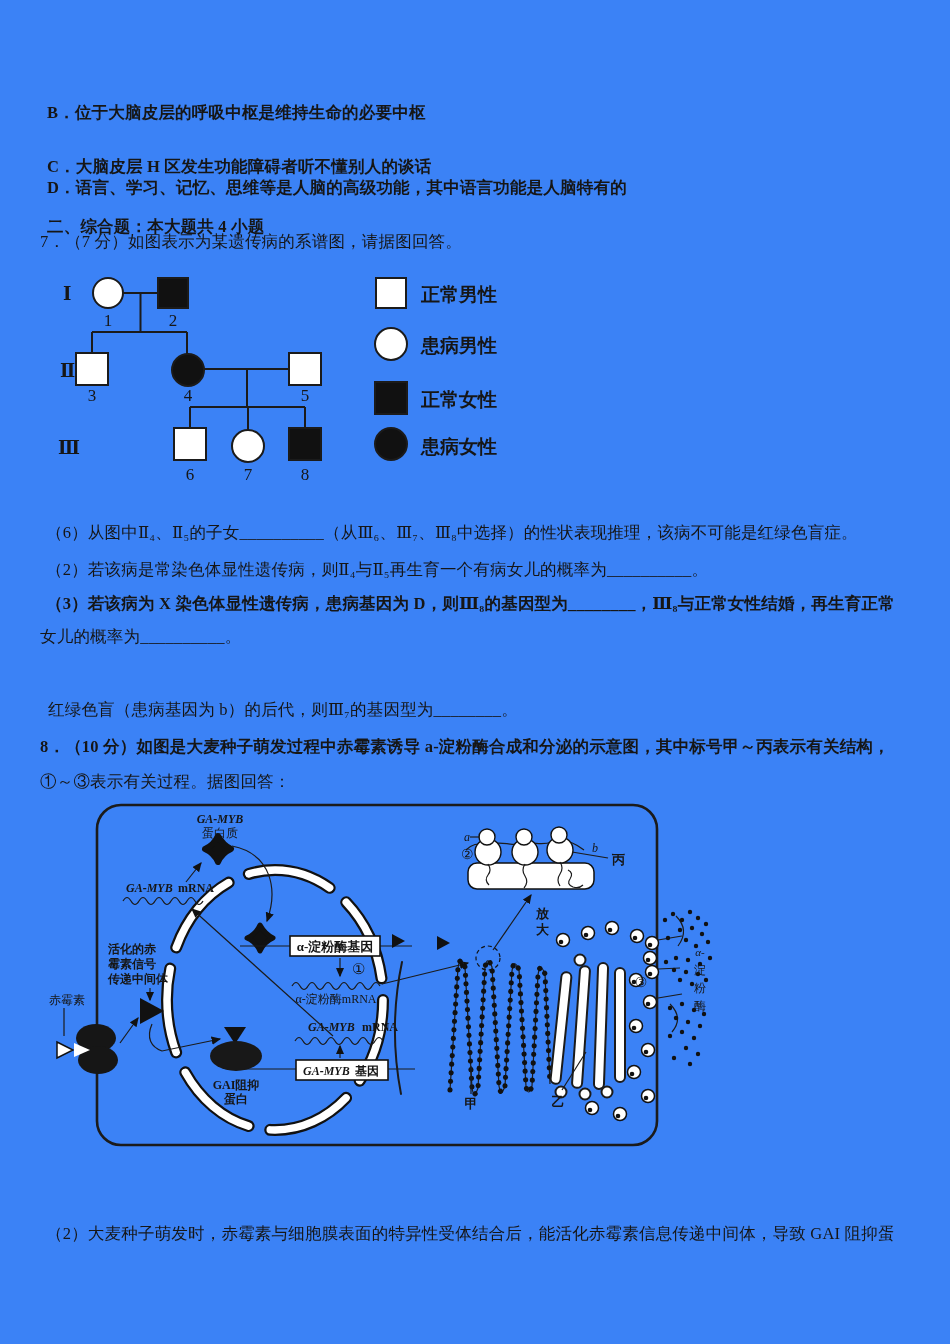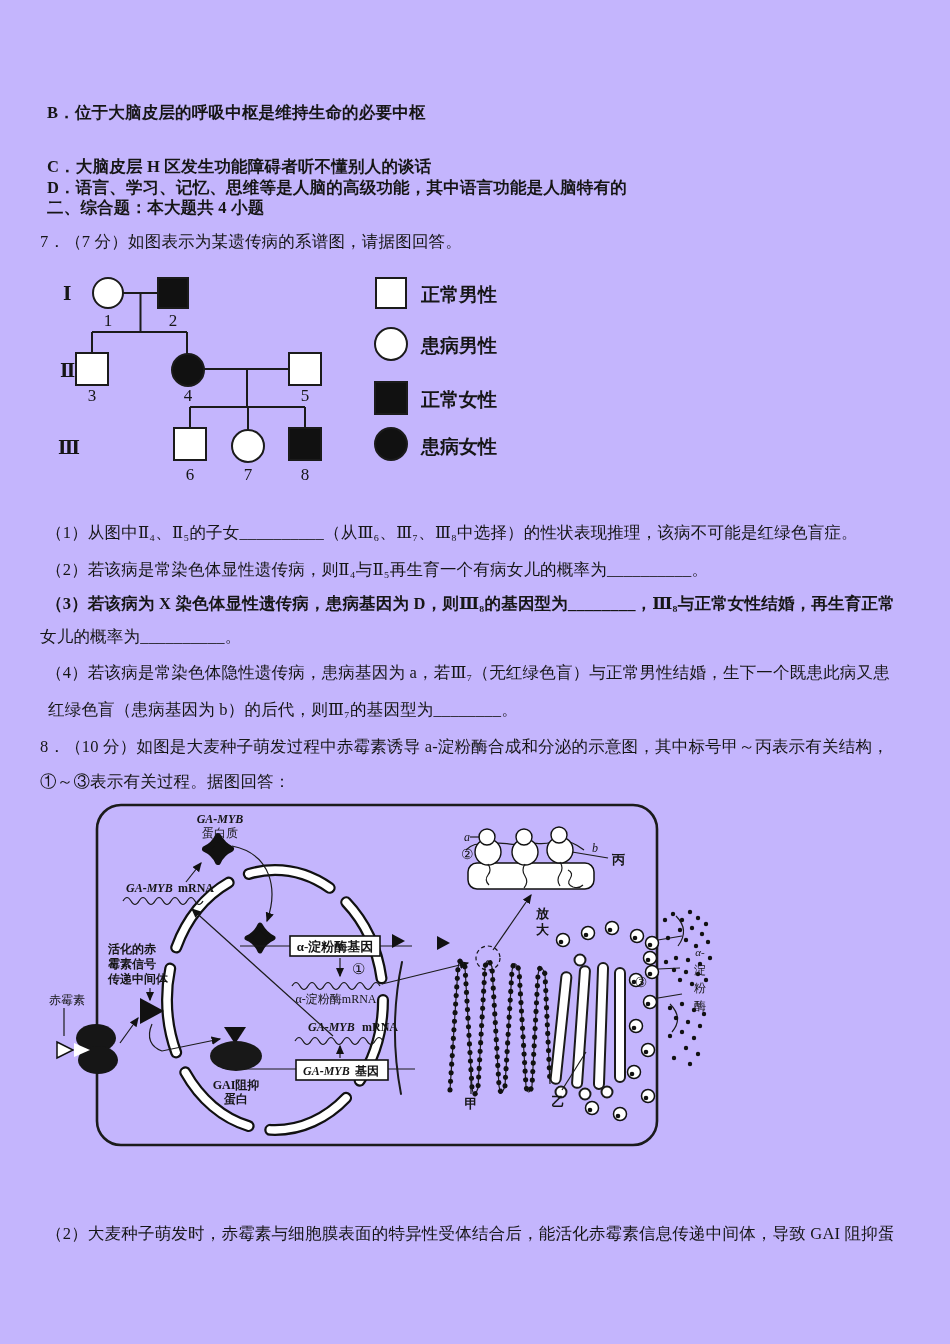--- a/index.html
+++ b/index.html
@@ -1,16 +1,16 @@
 <!DOCTYPE html>
 <html><head>
 <meta charset="utf-8">
 <style>
   html,body{margin:0;padding:0;background:#888;}
-  #page{position:relative;width:950px;height:1344px;background:#c4b5fd;overflow:hidden;
+  #page{position:relative;width:950px;height:1344px;background:#3b82f6;overflow:hidden;
         font-family:"Liberation Serif","DejaVu Serif",serif;color:#161616;}
   .ln{position:absolute;white-space:nowrap;font-size:16.5px;letter-spacing:0.2px;}
   .bold{font-weight:bold;}
   svg text{font-family:"Liberation Serif","DejaVu Serif",serif;fill:#161616;}
   .it{font-style:italic;font-weight:bold;}
   .cjk12{font-size:12px;}
   .cjk13{font-size:13px;}
   .thin{stroke:#1b1b1b;stroke-width:1.2;fill:none;}
   .med{stroke:#1b1b1b;stroke-width:2;fill:none;}
   .shape{stroke:#1b1b1b;stroke-width:2;fill:#ffffff;}
@@ -18,21 +18,21 @@
   .beads{stroke:#111;stroke-width:5.2;fill:none;stroke-linecap:round;stroke-dasharray:0.1 8.5;}
 </style>
 </head>
 <body>
 
 <div id="page">
 
   <div class="ln bold" style="left:47px;top:102px;">B．位于大脑皮层的呼吸中枢是维持生命的必要中枢</div>
   <div class="ln bold" style="left:47px;top:140px;margin-top:16px;">C．大脑皮层 H 区发生功能障碍者听不懂别人的谈话</div>
   <div class="ln bold" style="left:47px;top:177px;">D．语言、学习、记忆、思维等是人脑的高级功能，其中语言功能是人脑特有的</div>
-  <div class="ln bold" style="left:47px;top:197px;">二、综合题：本大题共 4 小题</div>
+  <div class="ln bold" style="left:47px;top:216px;">二、综合题：本大题共 4 小题</div>
   <div class="ln" style="left:40px;top:231px;">7．（7 分）如图表示为某遗传病的系谱图，请据图回答。</div>
 
   <svg style="position:absolute;left:55px;top:262px;" width="470" height="245" viewBox="0 0 470 245">
 
     <text x="8" y="38" font-size="18" font-weight="bold">Ⅰ</text>
     <text x="5" y="115" font-size="18" font-weight="bold">Ⅱ</text>
     <text x="3" y="192" font-size="18" font-weight="bold">Ⅲ</text>
 
     <g class="med">
       <line x1="68" y1="31" x2="103" y2="31"></line>
@@ -73,28 +73,27 @@
       <text x="366" y="39" font-size="19" font-weight="600">正常男性</text>
       <circle cx="336" cy="82" r="16" class="shape"></circle>
       <text x="366" y="90" font-size="19" font-weight="600">患病男性</text>
       <rect x="320" y="120" width="32" height="32" class="filled"></rect>
       <text x="366" y="144" font-size="19" font-weight="600">正常女性</text>
       <circle cx="336" cy="182" r="16" class="filled"></circle>
       <text x="366" y="191" font-size="19" font-weight="600">患病女性</text>
     </g>
   </svg>
 
-  <div class="ln" style="left:46px;top:522px;">（1）从图中Ⅱ₄、Ⅱ₅的子女__________（从Ⅲ₆、Ⅲ₇、Ⅲ₈中选择）的性状表现推理，该病不可能是红绿色盲症。</div>
+  <div class="ln" style="left:46px;top:522px;">（6）从图中Ⅱ₄、Ⅱ₅的子女__________（从Ⅲ₆、Ⅲ₇、Ⅲ₈中选择）的性状表现推理，该病不可能是红绿色盲症。</div>
   <div class="ln" style="left:46px;top:559px;">（2）若该病是常染色体显性遗传病，则Ⅱ₄与Ⅱ₅再生育一个有病女儿的概率为__________。</div>
   <div class="ln" style="left:46px;top:593px;font-weight:bold;">（3）若该病为 X 染色体显性遗传病，患病基因为 D，则Ⅲ₈的基因型为________，Ⅲ₈与正常女性结婚，再生育正常</div>
   <div class="ln" style="left:40px;top:626px;">女儿的概率为__________。</div>
-  <div class="ln" style="left:46px;top:662px;">（4）若该病是常染色体隐性遗传病，患病基因为 a，若Ⅲ₇（无红绿色盲）与正常男性结婚，生下一个既患此病又患</div>
   <div class="ln" style="left:40px;top:699px;margin-left:8px;">红绿色盲（患病基因为 b）的后代，则Ⅲ₇的基因型为________。</div>
 
-  <div class="ln" style="left:40px;top:736px;">8．（10 分）如图是大麦种子萌发过程中赤霉素诱导 a-淀粉酶合成和分泌的示意图，其中标号甲～丙表示有关结构，</div>
+  <div class="ln" style="left:40px;top:736px;font-weight:bold;">8．（10 分）如图是大麦种子萌发过程中赤霉素诱导 a-淀粉酶合成和分泌的示意图，其中标号甲～丙表示有关结构，</div>
   <div class="ln" style="left:40px;top:771px;">①～③表示有关过程。据图回答：</div>
 
   <svg style="position:absolute;left:40px;top:800px;" width="690" height="360" viewBox="0 0 690 360">
     <defs>
       <marker id="arr" markerWidth="9" markerHeight="9" refX="7" refY="3.5" orient="auto">
         <path d="M0,0 L8,3.5 L0,7 Z" fill="#111"></path>
       </marker>
     </defs>
 
     <rect x="57" y="5" width="560" height="340" rx="24" fill="none" stroke="#1b1b1b" stroke-width="2.6"></rect>

